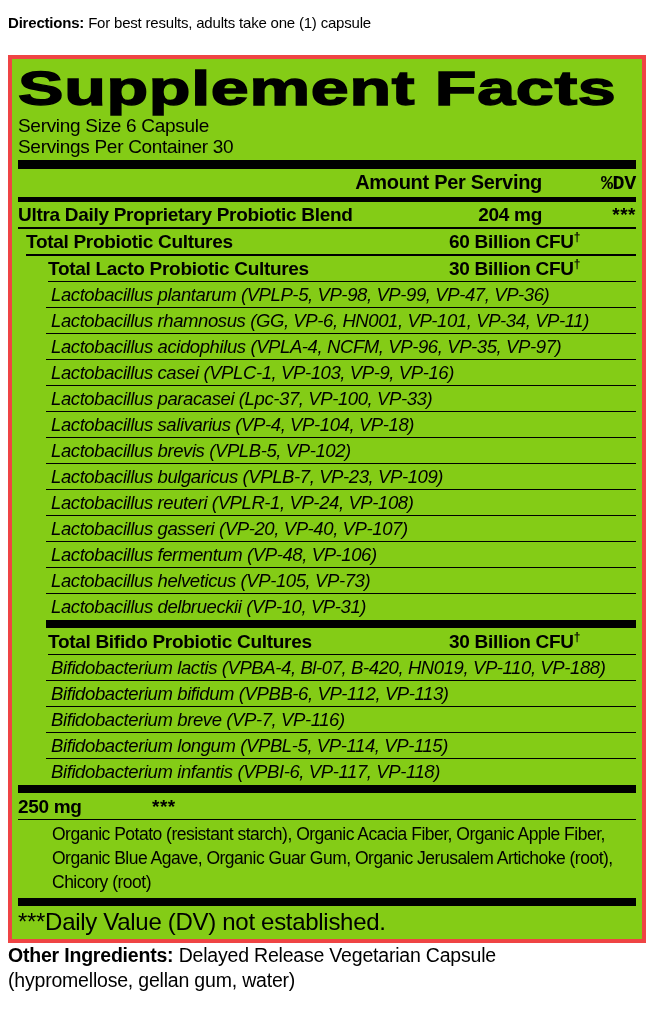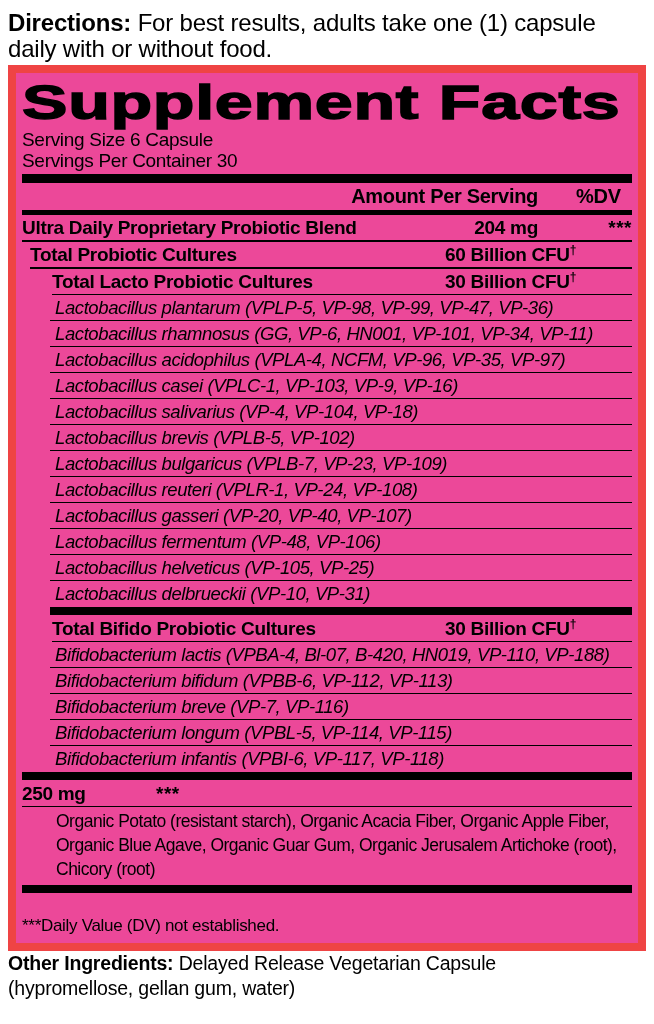--- a/index.html
+++ b/index.html
@@ -4,49 +4,49 @@
 <style>
   html,body{margin:0;padding:0;background:#fff;}
   body{
     width:654px;height:1024px;overflow:hidden;
     font-family:"Liberation Sans","DejaVu Sans",sans-serif;
     color:#000;-webkit-font-smoothing:antialiased;
   }
   .page{padding:10px 8px 0 8px;}
 
   
-  .directions{font-size:24px;line-height:26px;letter-spacing:-0.2px;margin:0 0 3px 0;}
+  .directions{font-size:15px;line-height:26px;letter-spacing:-0.2px;margin:0 0 3px 0;}
   .directions .lbl{font-weight:bold;}
 
   
   .sf-box{
-    margin-top:3px;
-    border:8px solid #ef4444;
+    margin-top:19px;
+    border:4px solid #ef4444;
     padding:2px 6px 4px 6px;
-    background:#ec4899;
+    background:#84cc16;
   }
   .sf-title{
     margin:2px 0 0 0;
     font-size:48px;line-height:52px;font-weight:bold;
     letter-spacing:0.5px;
     -webkit-text-stroke:1.4px #000;
     transform:scaleX(1.42);transform-origin:left center;
     white-space:nowrap;
   }
   .serving{font-size:19px;line-height:21px;letter-spacing:-0.3px;}
 
   .bar{background:#000;}
   .bar-thick{height:9px;margin-top:3px;}
   .bar-med{height:5px;}
   .bar-sect{height:8px;margin:1px 0;}
 
   .hdr-row{display:flex;align-items:baseline;font-weight:bold;font-size:20px;line-height:27px;letter-spacing:-0.3px;}
   .hdr-row .sp{flex:1;}
   .hdr-row .amt{padding-right:38px;white-space:nowrap;}
-  .hdr-row .dv{width:56px;text-align:left;white-space:nowrap;}
+  .hdr-row .dv{width:56px;text-align:right;white-space:nowrap;font-family:Liberation Mono, monospace;}
 
   .row{display:flex;align-items:baseline;line-height:25px;min-height:25px;font-size:19px;letter-spacing:-0.3px;}
   .row .name{flex:1;white-space:nowrap;}
   .row .amt{text-align:right;white-space:nowrap;}
   .row .amt.mg{padding-right:38px;}
   .row .dv{width:56px;text-align:right;white-space:nowrap;font-weight:bold;letter-spacing:0.5px;}
   .row sup{font-size:12px;line-height:0;}
   .b{font-weight:bold;}
   .it .name{font-style:italic;font-size:18.5px;letter-spacing:-0.4px;padding-left:5px;}
   .lvl1{margin-left:8px;justify-content:center;}
@@ -54,34 +54,33 @@
   .lvl3{margin-left:28px;}
   .bb{border-bottom:1.5px solid #000;}
   .bb2{border-bottom:2px solid #000;justify-content:flex-end;}
   .bb25{border-bottom:2.5px solid #000;}
   .ml2{margin-left:28px;}
 
   .sub-para{
     margin-left:34px;padding:2px 0 3px 0;
     font-size:17.5px;line-height:24px;letter-spacing:-0.5px;white-space:nowrap;
   }
-  .footnote{font-size:17px;line-height:27px;letter-spacing:-0.3px;padding-top:18px;}
+  .footnote{font-size:24px;line-height:27px;letter-spacing:-0.3px;padding-top:1px;}
 
   .other{margin-top:0;font-size:19.5px;line-height:25px;letter-spacing:-0.2px;}
   .other .lbl{font-weight:bold;}
 </style>
 </head>
 <body>
 
 <div class="page">
 
   <p class="directions">
     <span class="lbl">Directions:</span>
     <span>For best results, adults take one (1) capsule</span><br>
-    <span>daily with or without food.</span>
   </p>
 
   <div class="sf-box">
 
     <h1 class="sf-title">Supplement Facts</h1>
     <div class="serving">Serving Size 6 Capsule</div>
     <div class="serving">Servings Per Container 30</div>
 
     <div class="bar bar-thick"></div>
 
@@ -117,39 +116,42 @@
     <div class="row it bb lvl3">
         <span class="name">Lactobacillus rhamnosus (GG, VP-6, HN001, VP-101, VP-34, VP-11)</span>
       </div>
     <div class="row it bb lvl3">
         <span class="name">Lactobacillus acidophilus (VPLA-4, NCFM, VP-96, VP-35, VP-97)</span>
       </div>
     <div class="row it bb lvl3">
         <span class="name">Lactobacillus casei (VPLC-1, VP-103, VP-9, VP-16)</span>
       </div>
     <div class="row it bb lvl3">
+        <span class="name">Lactobacillus paracasei (Lpc-37, VP-100, VP-33)</span>
+      </div>
+    <div class="row it bb lvl3">
         <span class="name">Lactobacillus salivarius (VP-4, VP-104, VP-18)</span>
       </div>
     <div class="row it bb lvl3">
         <span class="name">Lactobacillus brevis (VPLB-5, VP-102)</span>
       </div>
     <div class="row it bb lvl3">
         <span class="name">Lactobacillus bulgaricus (VPLB-7, VP-23, VP-109)</span>
       </div>
     <div class="row it bb lvl3">
         <span class="name">Lactobacillus reuteri (VPLR-1, VP-24, VP-108)</span>
       </div>
     <div class="row it bb lvl3">
         <span class="name">Lactobacillus gasseri (VP-20, VP-40, VP-107)</span>
       </div>
     <div class="row it bb lvl3">
         <span class="name">Lactobacillus fermentum (VP-48, VP-106)</span>
       </div>
     <div class="row it bb lvl3">
-        <span class="name">Lactobacillus helveticus (VP-105, VP-25)</span>
+        <span class="name">Lactobacillus helveticus (VP-105, VP-73)</span>
       </div>
     <div class="row it lvl3">
         <span class="name">Lactobacillus delbrueckii (VP-10, VP-31)</span>
       </div>
 
     <div class="bar bar-sect ml2"></div>
 
     <div class="row b bb lvl2">
       <span class="name">Total Bifido Probiotic Cultures</span>
       <span class="amt"><span>30 Billion CFU</span><sup>†</sup></span>

